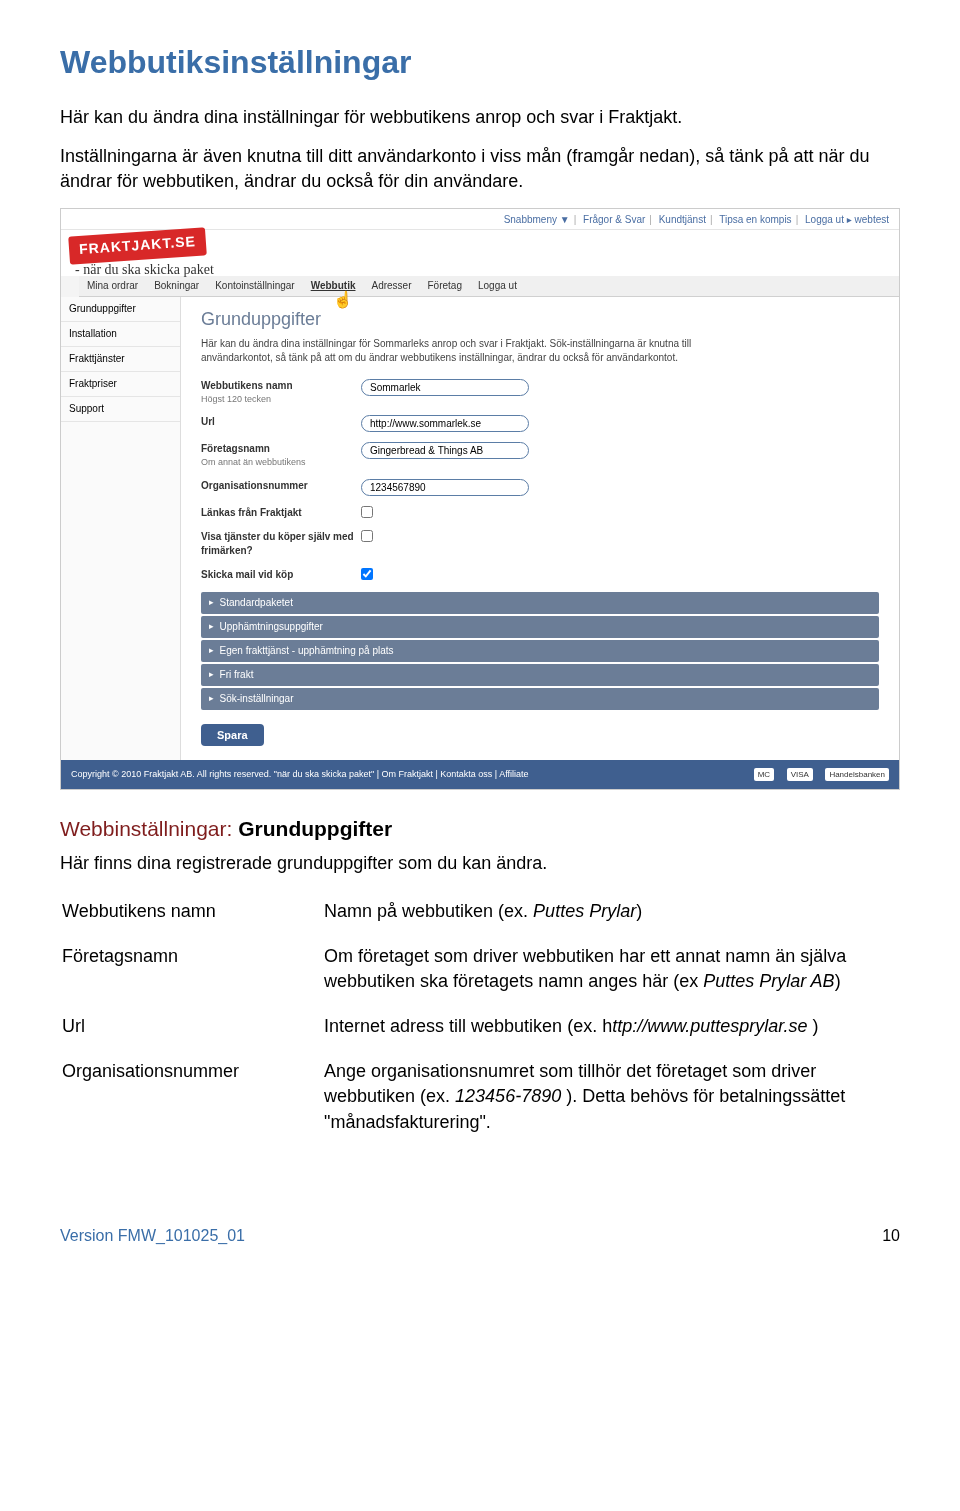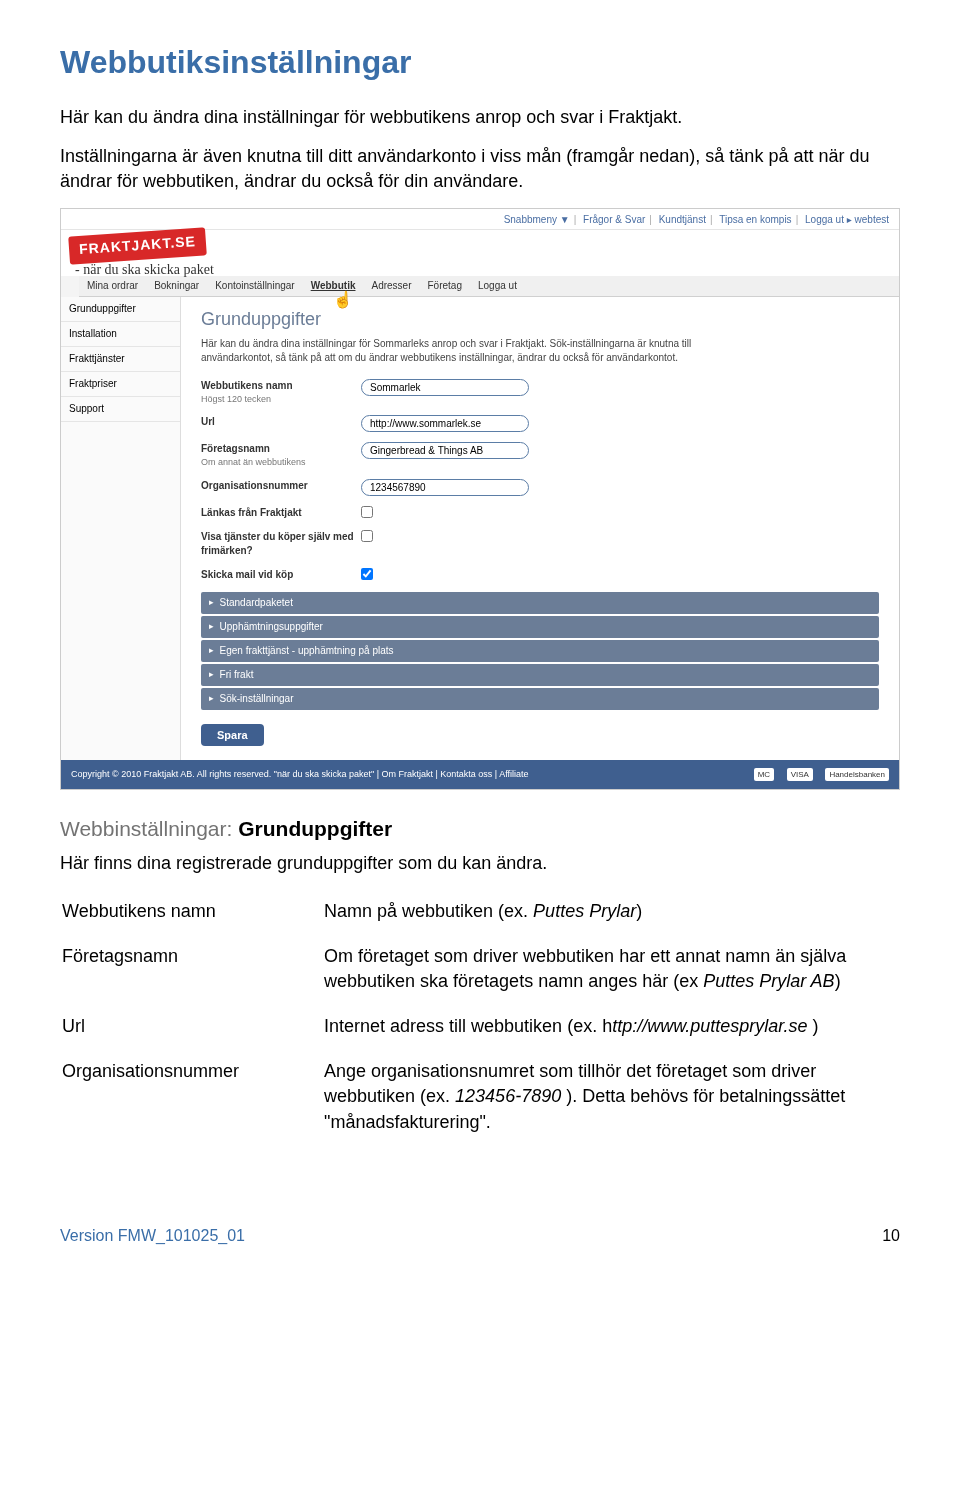--- a/index.html
+++ b/index.html
@@ -203,21 +203,21 @@
     top:10px;
     color:#c07830;
     font-size:16px;
   }
 
   
   .section-title {
     font-size: 21px;
     margin: 18px 0 8px 0;
   }
-  .section-title .blue { color:#737373; font-weight:normal; }
+  .section-title .blue { color:#7f1d1d; font-weight:normal; }
   .section-title .black { color:#000; font-weight:bold; }
   .section-sub { font-size:18px; margin-bottom:20px; }
   .def-table { width:100%; font-size:18px; }
   .def-table td { vertical-align: top; padding-bottom:18px; }
   .def-table td.term { width:260px; }
   .def-table td.desc span.it { font-style: italic; }
 
   .doc-footer {
     display:flex;
     justify-content:space-between;

